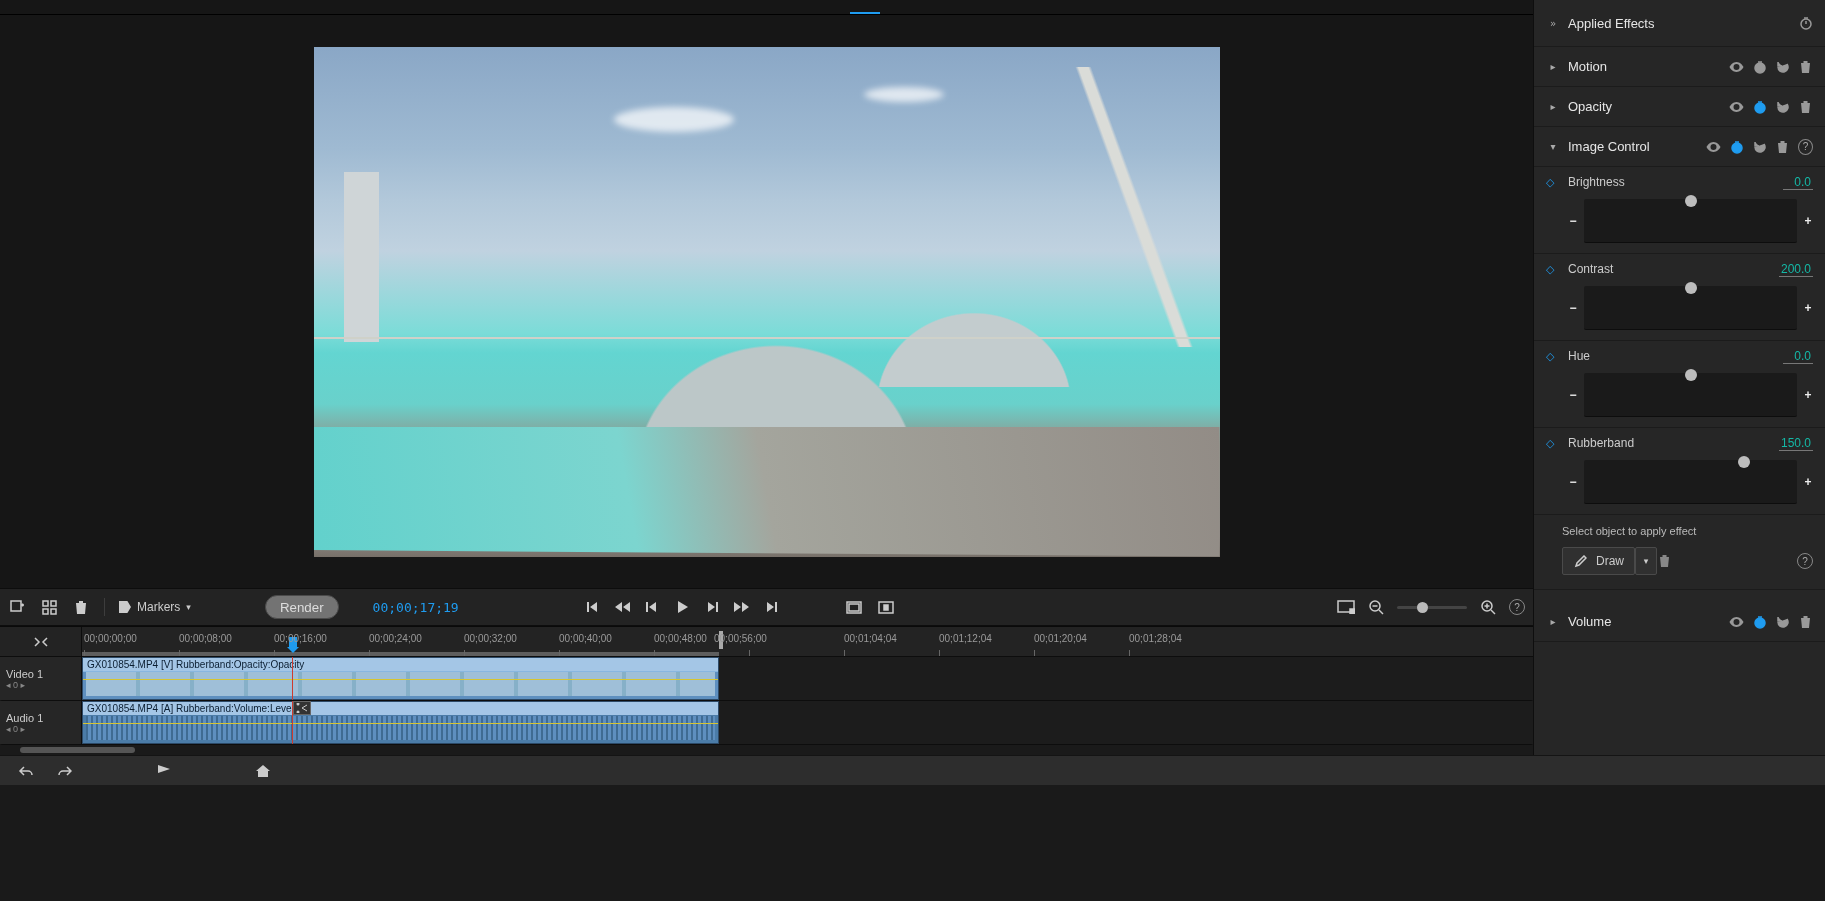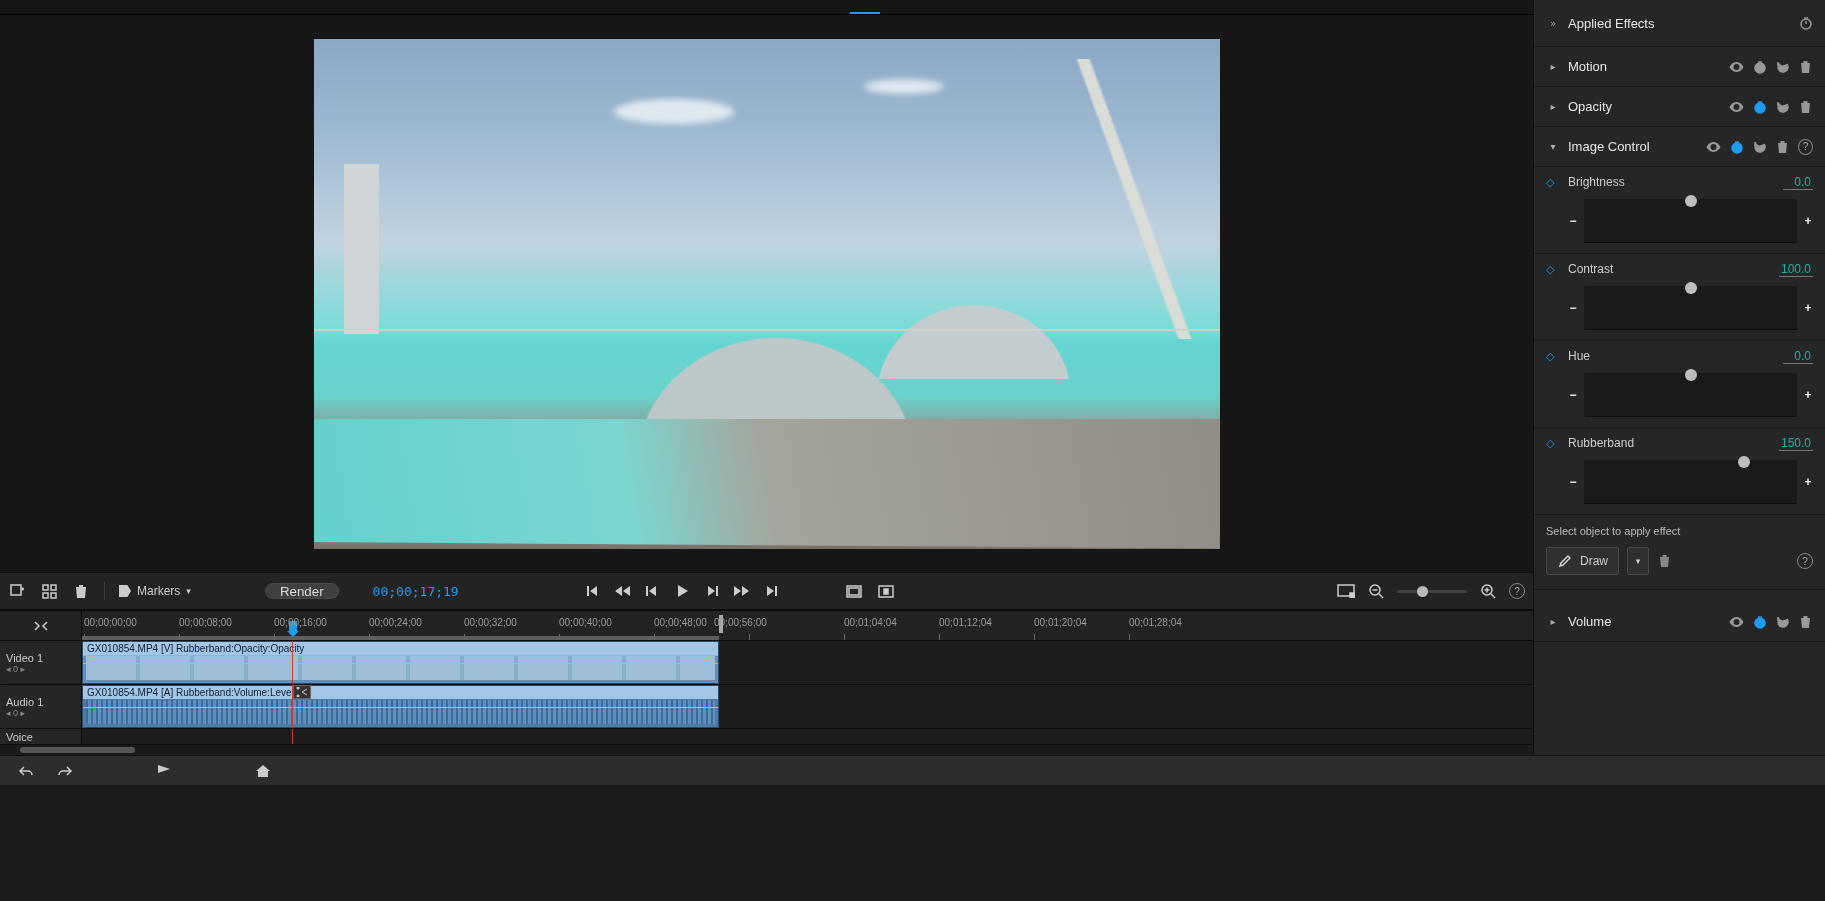--- a/index.html
+++ b/index.html
@@ -51,37 +51,37 @@
 .param { padding:4px 12px 10px 34px; border-bottom:1px solid #1b1b1b; }
 .param-row { display:flex; align-items:center; height:22px; }
 .param-row .kf { color:#1f9cf0; margin-left:-22px; width:22px; font-size:11px; cursor:pointer; }
 .param-label { flex:1; color:#ccc; }
 .param-val { color:#14b8a6; border-bottom:1px solid #777; min-width:30px; text-align:right; padding:0 2px; cursor:ew-resize; }
 .slider { display:flex; align-items:center; gap:6px; margin-top:6px; }
 .track { flex:1; height:4px; background:#1a1a1a; border-radius:2px; position:relative; }
 .thumb { position:absolute; top:-4px; width:12px; height:12px; border-radius:50%; background:#bdbdbd; transform:translateX(-50%); cursor:pointer; }
 .pm { color:#eee; width:10px; text-align:center; cursor:pointer; font-weight:bold; }
 
-.mask-block { padding:10px 12px 14px 12px; border-bottom:1px solid #1b1b1b; }
+.mask-block { padding:10px 12px 14px 28px; border-bottom:1px solid #1b1b1b; }
 .mask-hint { font-size:11px; color:#bbb; margin-bottom:10px; }
-.mask-row { display:flex; gap:8px; align-items:center; }
+.mask-row { display:flex; align-items:center; }
 .draw-btn { display:flex; align-items:center; gap:8px; background:#303030; border:1px solid #4a4a4a; height:28px; padding:0 10px; border-radius:2px; cursor:pointer; }
 .draw-dd { width:22px; height:28px; background:#303030; border:1px solid #4a4a4a; border-radius:2px; display:flex; align-items:center; justify-content:center; cursor:pointer;}
 .mask-row .spacer { flex:1; }
 .help-circ { width:16px;height:16px;border:1px solid #888;border-radius:50%;display:flex;align-items:center;justify-content:center;font-size:10px;color:#aaa; cursor:pointer;}
 
 .collapse-icon { font-family:monospace; }
 
 
 .transport { height:38px; background:#232323; border-top:1px solid #0d0d0d; border-bottom:1px solid #0d0d0d; display:flex; align-items:center; padding:0 8px; gap:14px; }
 .tbtn { color:#ccc; cursor:pointer; display:inline-flex; align-items:center; justify-content:center; width:18px; height:18px; }
 .sep { width:1px; height:18px; background:#3d3d3d; }
 .markers { display:flex; align-items:center; gap:6px; cursor:pointer; }
 .tag-ic { width:12px;height:12px; background:#ccc; clip-path:polygon(0 0,70% 0,100% 50%,70% 100%,0 100%); transform:rotate(0deg);}
-.render-btn { border:1px solid #4a4a4a; background:#404040; color:#ddd; height:16px; padding:0 14px; border-radius:12px; cursor:pointer; margin-left:60px;}
+.render-btn { border:1px solid #4a4a4a; background:#737373; color:#ddd; height:24px; padding:0 14px; border-radius:12px; cursor:pointer; margin-left:60px;}
 .tc { color:#1f9cf0; font-family:monospace; font-size:13px; margin-left:20px;}
 .play-cluster { display:flex; align-items:center; gap:12px; margin-left:110px; }
 .play-cluster .tbtn svg{display:block}
 .right-cluster { margin-left:auto; display:flex; align-items:center; gap:12px; }
 .zoom-track{ width:70px;height:3px;background:#444;position:relative;border-radius:2px;}
 .zoom-track .zthumb{position:absolute;left:20px;top:-4px;width:11px;height:11px;border-radius:50%;background:#bbb;cursor:pointer;}
 
 
 .timeline { background:#1c1c1c; border-top:1px solid #0a0a0a; }
 .ruler { display:flex; height:30px; border-bottom:1px solid #0d0d0d; background:#232323; }
@@ -322,28 +322,20 @@
                 <path d="M2 1l4 4M2 9l4-4"></path>
                 <circle cx="2" cy="1" r="1.5"></circle>
                 <circle cx="2" cy="9" r="1.5"></circle>
                 <path d="M6 5l5-3M6 5l5 3" stroke="#ccc" fill="none"></path>
               </svg>
             </div>
           <div class="playhead-line" id="pl2" style="left: 210px; height: 100%;"></div>
         </div>
       </div>
 
-      <div class="track short">
-        <div class="track-head" style="justify-content:center">
-          <span>Voice</span>
-        </div>
-        <div class="track-body">
-            <div class="playhead-line" id="pl3" style="left: 210px; height: 100%;"></div>
-          </div>
-      </div>
 
       <div class="hscroll">
           <div class="bar"></div>
         </div>
     </div>
   </div>
 
   <div class="side">
     <div class="section-head">
       <span class="chev collapse-icon">»</span>
@@ -457,21 +449,21 @@
         <div class="track">
               <div class="thumb" style="left:50%"></div>
             </div>
         <span class="pm">+</span>
       </div>
     </div>
         <div class="param">
       <div class="param-row">
         <span class="kf">◇</span>
         <span class="param-label">Contrast</span>
-        <span class="param-val">100.0</span>
+        <span class="param-val">200.0</span>
       </div>
       <div class="slider">
         <span class="pm">−</span>
         <div class="track">
               <div class="thumb" style="left:50%"></div>
             </div>
         <span class="pm">+</span>
       </div>
     </div>
         <div class="param">

